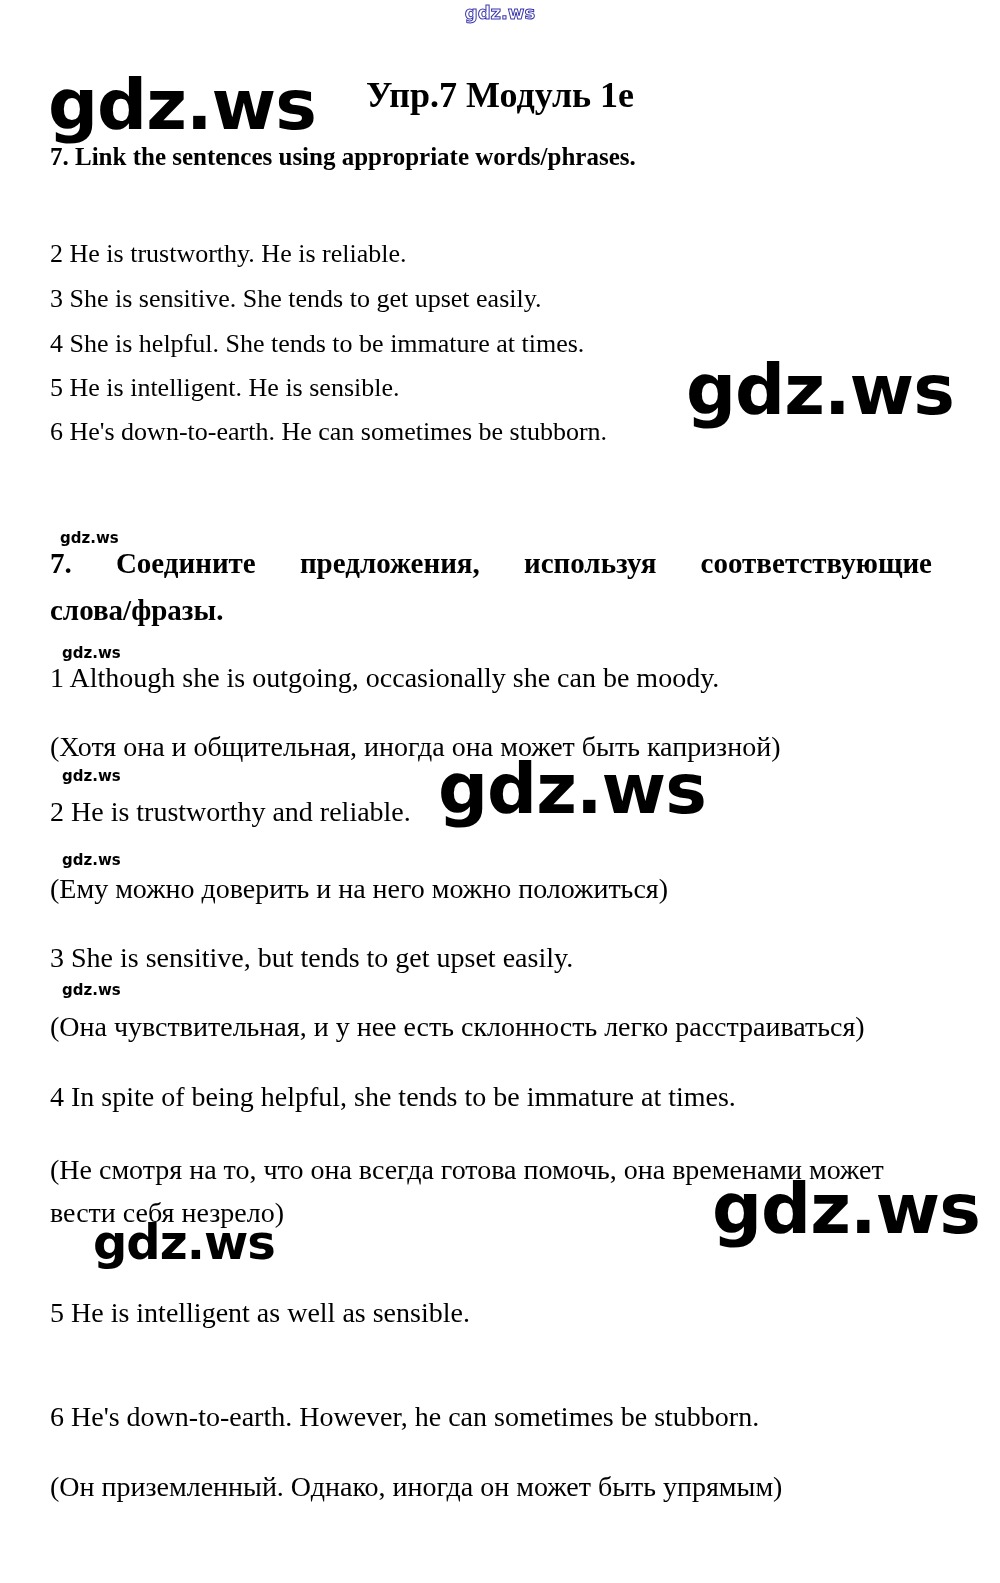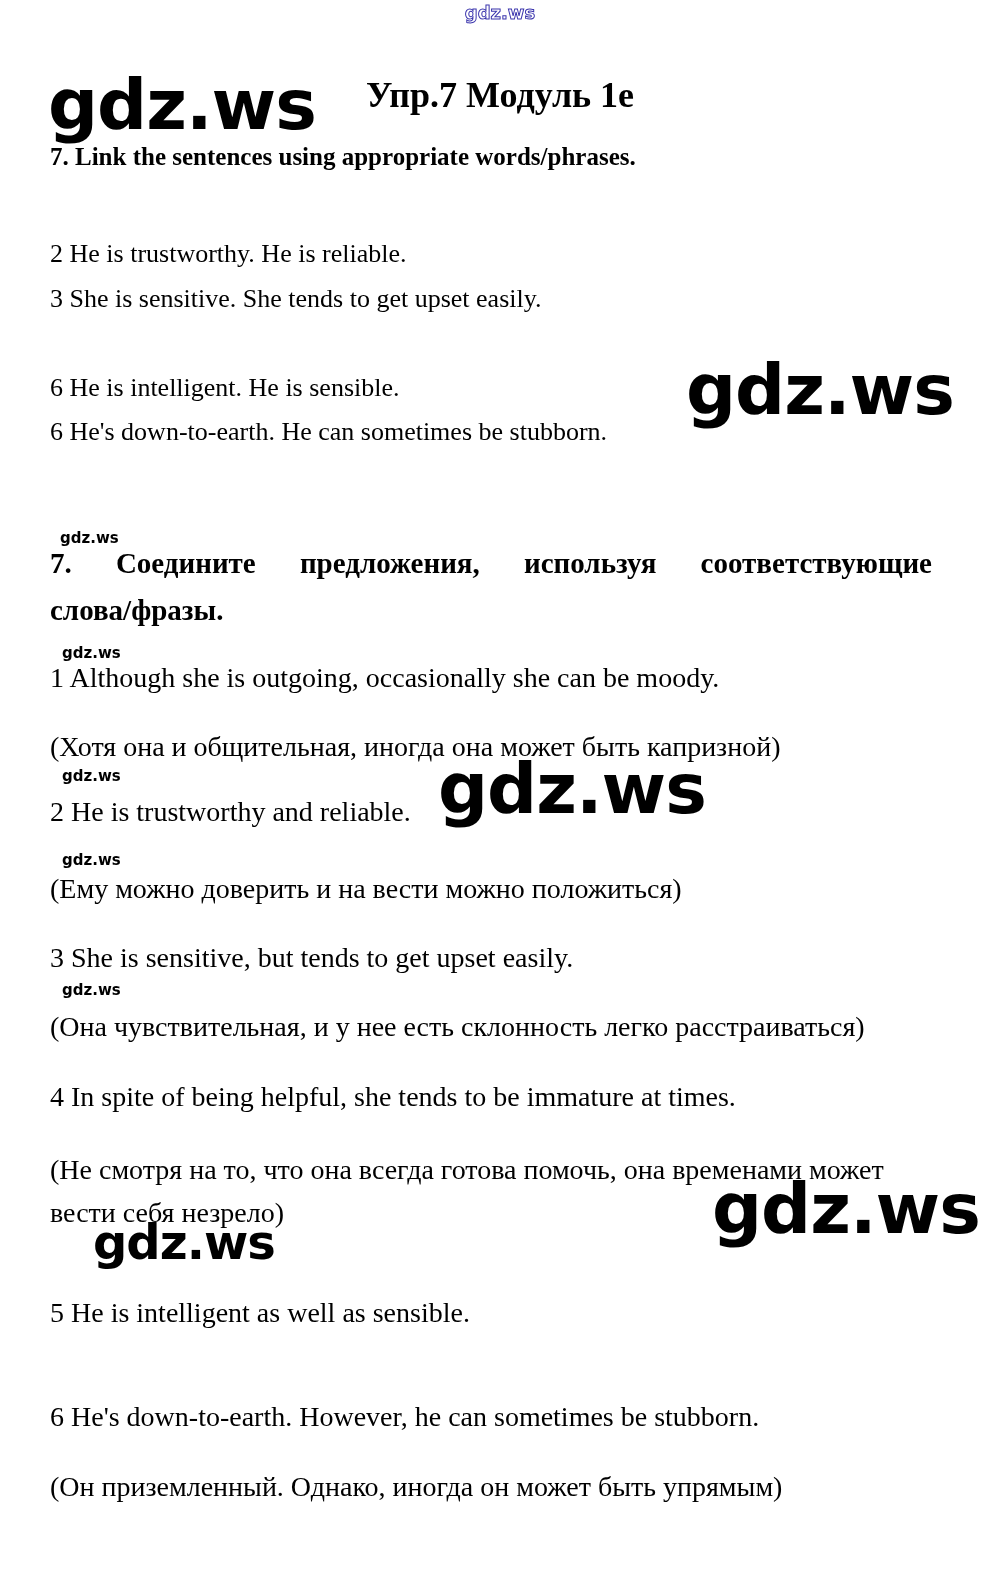--- a/index.html
+++ b/index.html
@@ -90,31 +90,32 @@
   <div class="abs wm wm-small wm-s2">gdz.ws</div>
   <div class="abs wm wm-small wm-s3">gdz.ws</div>
   <div class="abs wm wm-small wm-s4">gdz.ws</div>
   <div class="abs wm wm-small wm-s5">gdz.ws</div>
 
   <div class="abs title">Упр.7 Модуль 1e</div>
 
   <div class="abs en-heading">7. Link the sentences using appropriate words/phrases.</div>
   <div class="abs t26 en-2">2 He is trustworthy. He is reliable.</div>
   <div class="abs t26 en-3">3 She is sensitive. She tends to get upset easily.</div>
-  <div class="abs t26 en-5">6 He is intelligent. He is sensible.</div>
+  <div class="abs t26 en-4">4 She is helpful. She tends to be immature at times.</div>
+  <div class="abs t26 en-5">5 He is intelligent. He is sensible.</div>
   <div class="abs t26 en-6">6 He's down-to-earth. He can sometimes be stubborn.</div>
 
   <div class="abs ru-heading-1">7. Соедините предложения, используя соответствующие</div>
   <div class="abs ru-heading-2">слова/фразы.</div>
 
   <div class="abs t28 a1en">1 Although she is outgoing, occasionally she can be moody.</div>
   <div class="abs t28 a1ru">(Хотя она и общительная, иногда она может быть капризной)</div>
 
   <div class="abs t28 a2en">2 He is trustworthy and reliable.</div>
-  <div class="abs t28 a2ru">(Ему можно доверить и на вести можно положиться)</div>
+  <div class="abs t28 a2ru">(Ему можно доверить и на него можно положиться)</div>
 
   <div class="abs t28 a3en">3 She is sensitive, but tends to get upset easily.</div>
   <div class="abs t28 a3ru">(Она чувствительная, и у нее есть склонность легко расстраиваться)</div>
 
   <div class="abs t28 a4en">4 In spite of being helpful, she tends to be immature at times.</div>
   <div class="abs t28 a4ru wrap">(Не смотря на то, что она всегда готова помочь, она временами может вести себя незрело)</div>
 
   <div class="abs t28 a5en">5 He is intelligent as well as sensible.</div>
 
   <div class="abs t28 a6en">6 He's down-to-earth. However, he can sometimes be stubborn.</div>

